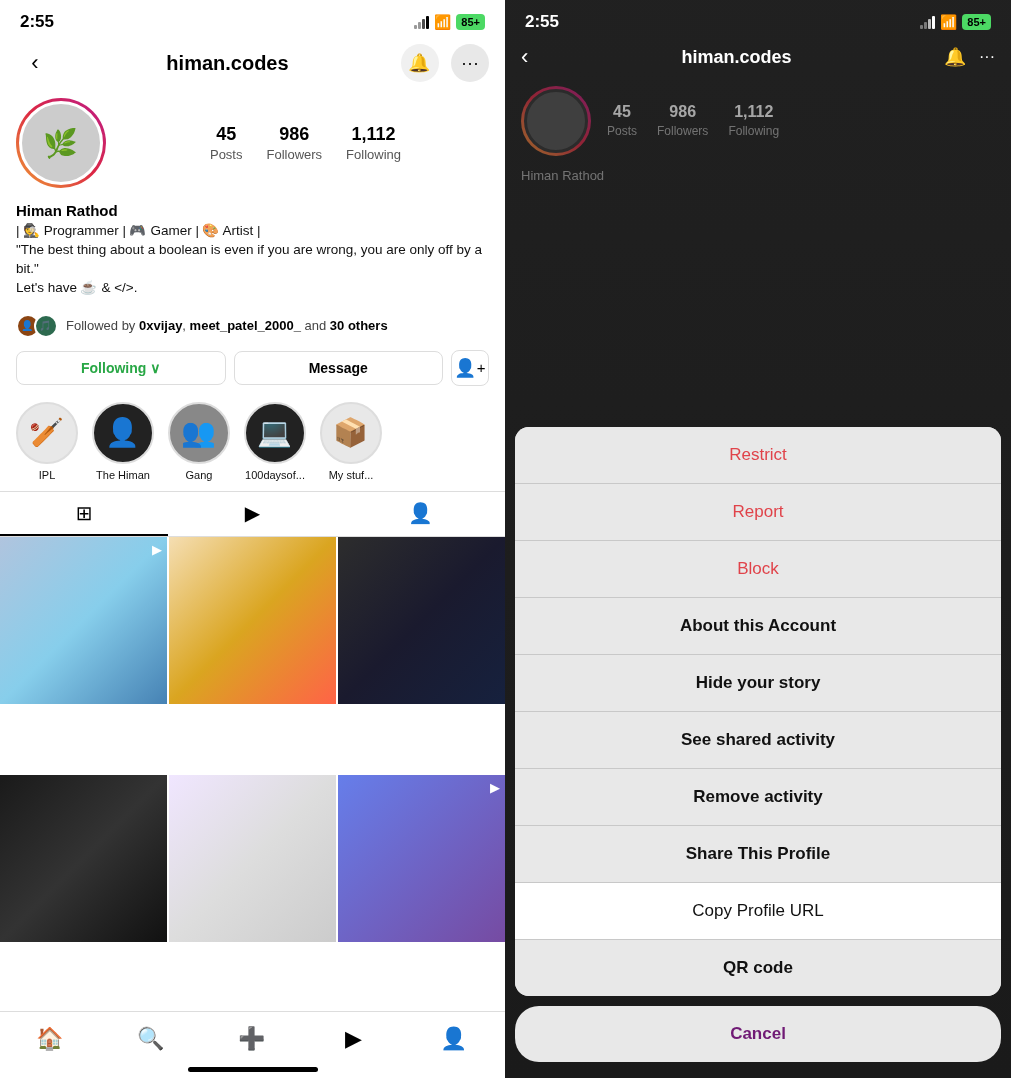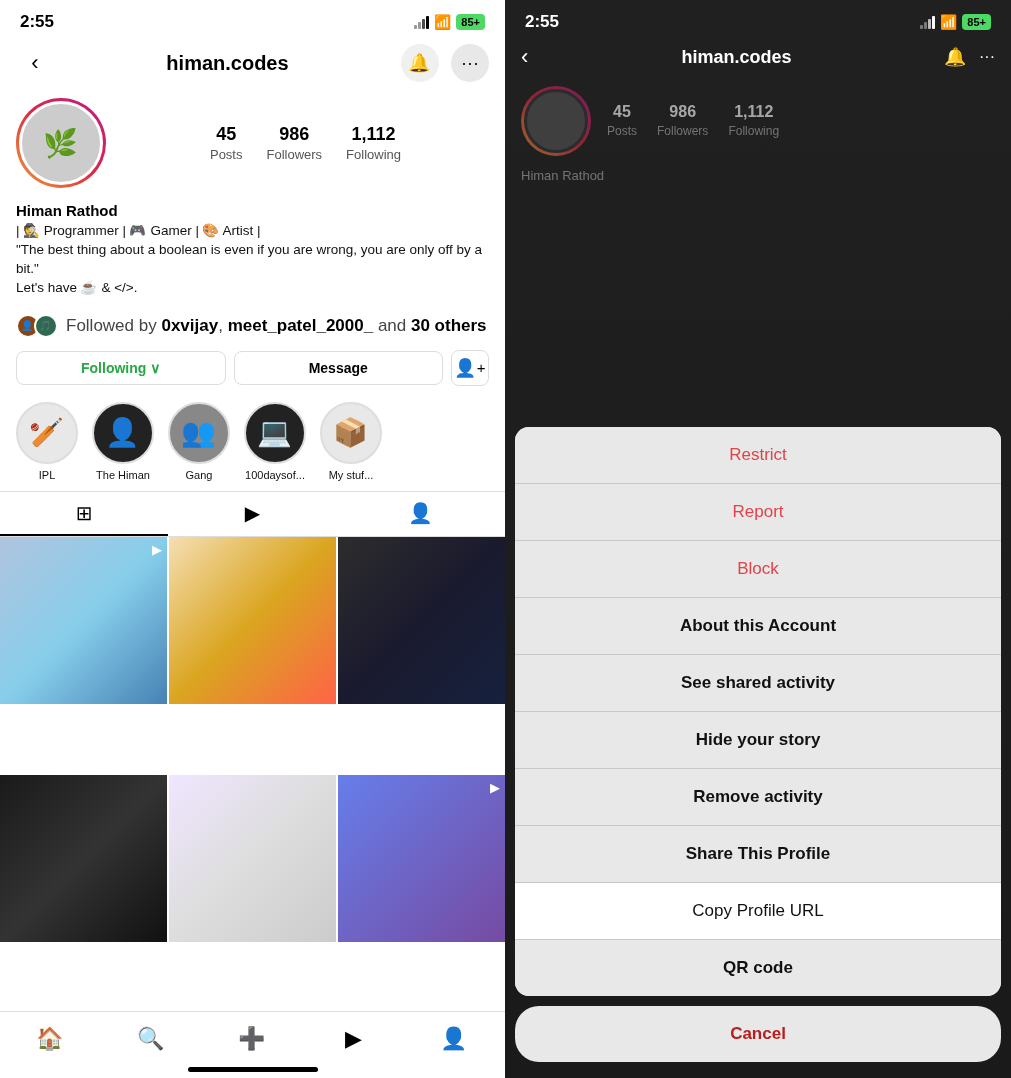--- a/index.html
+++ b/index.html
@@ -170,21 +170,21 @@
       margin-left: -6px;
       font-size: 10px;
       display: flex;
       align-items: center;
       justify-content: center;
     }
 
     .f-avatar:first-child { margin-left: 0; background: #888; }
 
     .followed-text {
-      font-size: 17px;
+      font-size: 13px;
       color: #444;
     }
 
     .followed-text strong {
       font-weight: 700;
       color: #000;
     }
 
     .action-buttons {
       display: flex;
@@ -507,21 +507,21 @@
       color: #111;
     }
 
     .sheet-cancel {
       background: #e8e8e8;
       border-radius: 24px;
       padding: 18px;
       text-align: center;
       font-size: 17px;
       font-weight: 600;
-      color: #b91c1c;
+      color: #701a75;
       cursor: pointer;
     }
 
     .signal-bars {
       display: flex;
       gap: 1px;
       align-items: flex-end;
     }
     .bar {
       width: 3px;
@@ -709,22 +709,22 @@
     </div>
     <div class="right-bio-name">Himan Rathod</div>
 
     <div class="bottom-sheet">
       <div class="sheet-menu">
 
         <div class="sheet-item red">Restrict</div>
         <div class="sheet-item red">Report</div>
         <div class="sheet-item red">Block</div>
         <div class="sheet-item dark-text">About this Account</div>
+        <div class="sheet-item dark-text">Hide your story</div>
         <div class="sheet-item dark-text">See shared activity</div>
-        <div class="sheet-item dark-text">Hide your story</div>
         <div class="sheet-item dark-text">Remove activity</div>
         <div class="sheet-item dark-text">Share This Profile</div>
         <div class="sheet-item highlighted">Copy Profile URL</div>
         <div class="sheet-item dark-text" style="border-bottom:none;">QR code</div>
       </div>
 
       <div class="sheet-cancel">Cancel</div>
     </div>
   </div>
 </div>

